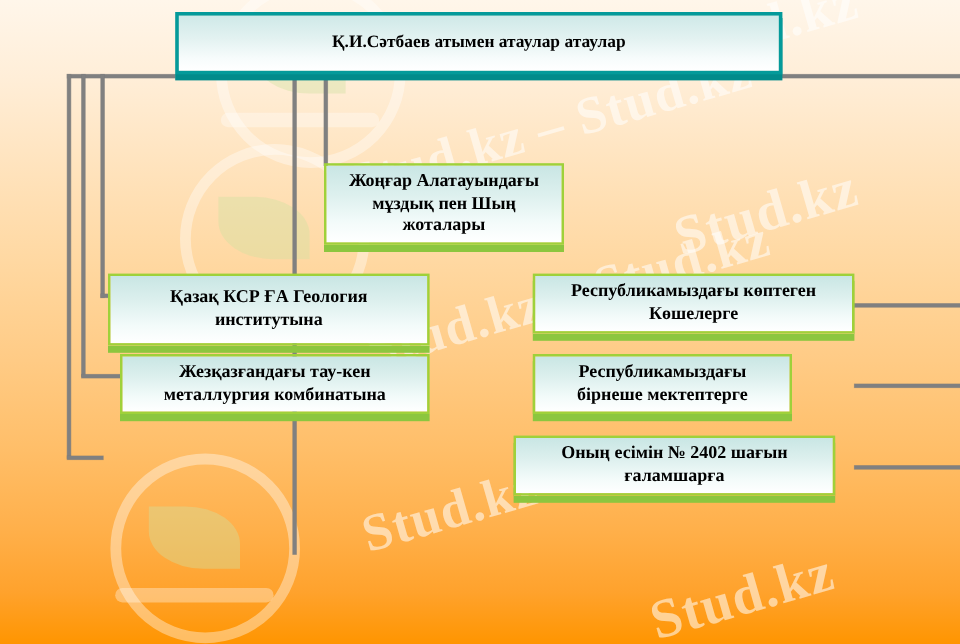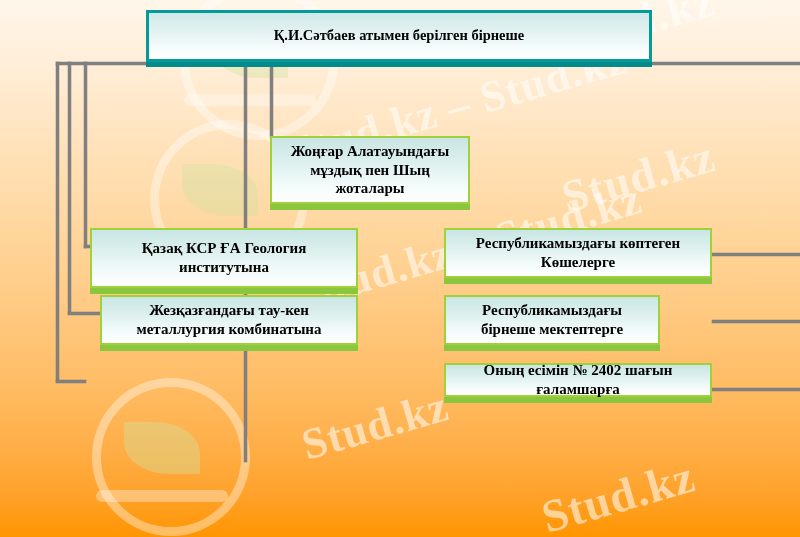--- a/index.html
+++ b/index.html
@@ -158,21 +158,21 @@
   <div class="line h" style="left:84px; top:245px; width:6px;"></div>
 
   <div class="line v" style="left:244px; top:62px; height:400px;"></div>
   <div class="line v" style="left:270px; top:62px; height:76px;"></div>
 
   <div class="line h" style="left:712px; top:253px; width:88px;"></div>
   <div class="line h" style="left:712px; top:320px; width:88px;"></div>
   <div class="line h" style="left:712px; top:388px; width:88px;"></div>
 
   <div class="node node-title" style="left:146px; top:10px; width:506px; height:52px;">
-    <span>Қ.И.Сәтбаев атымен берілген бірнеше</span>
+    <span>Қ.И.Сәтбаев атымен атаулар атаулар</span>
   </div>
 
   <div class="node node-child" style="left:270px; top:136px; width:200px; height:68px;">
     <span>Жоңғар Алатауындағы мұздық пен Шың жоталары</span>
   </div>
 
   <div class="node node-child" style="left:90px; top:228px; width:268px; height:60px;">
     <span>Қазақ КСР ҒА Геология институтына</span>
   </div>
 
@@ -182,18 +182,18 @@
 
 
   <div class="node node-child" style="left:444px; top:228px; width:268px; height:50px;">
     <span>Республикамыздағы көптеген Көшелерге</span>
   </div>
 
   <div class="node node-child" style="left:444px; top:295px; width:216px; height:50px;text-align:center;">
     <span>Республикамыздағы бірнеше мектептерге</span>
   </div>
 
-  <div class="node node-child" style="left:444px; top:363px; width:268px; height:34px;">
+  <div class="node node-child" style="left:428px; top:363px; width:268px; height:50px;">
     <span>Оның есімін № 2402 шағын ғаламшарға</span>
   </div>
 
 
 </div>
 
 </body></html>

